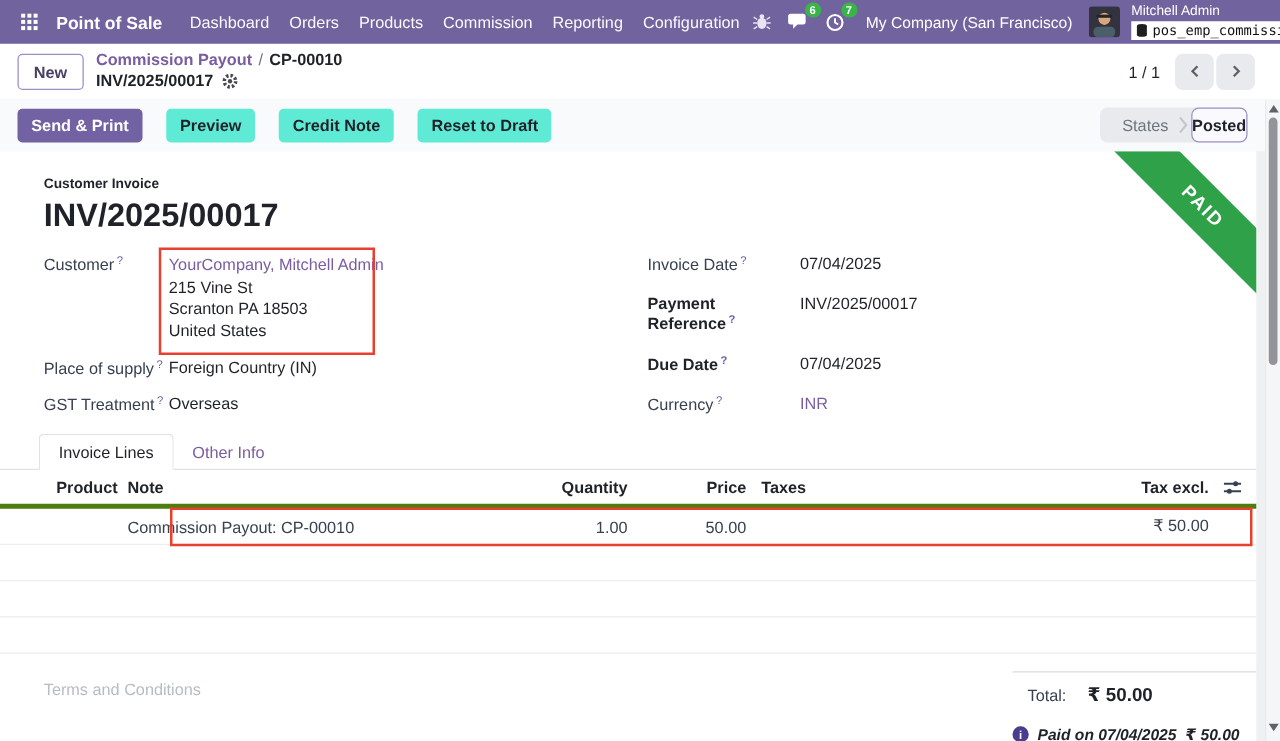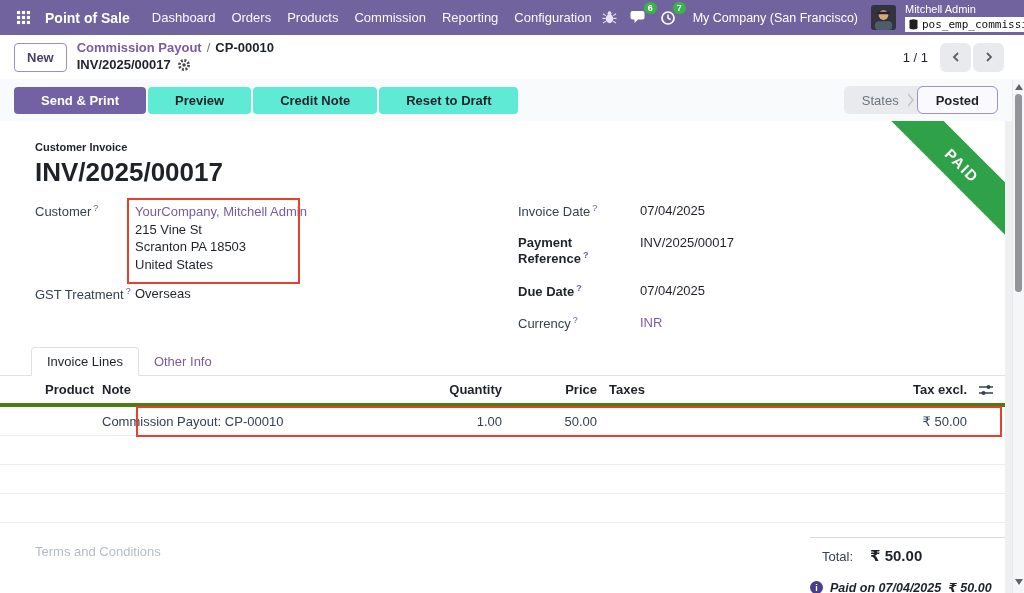--- a/index.html
+++ b/index.html
@@ -37,29 +37,29 @@
   .crumb-ref { color:#1f2329; font-weight:600; }
   .crumb-line2 { display:flex; align-items:center; gap:6px; color:#1f2329; font-weight:600; }
   .pager { margin-left:auto; display:flex; align-items:center; gap:12px; font-size:13px; color:#1f2329; margin-right:6px; }
   .pager-btns { display:flex; gap:2px; }
   .pager-btn { width:31px; height:29px; background:#e9eaee; border-radius:6px; display:flex;
                align-items:center; justify-content:center; cursor:pointer; }
 
   
   .action-bar { position:absolute; top:79px; left:0; right:0; height:42px; background:#f9fafb;
                 display:flex; align-items:center; padding:0 14px; z-index:10; }
-  .btn { font-size:13px; font-weight:600; border-radius:4px; padding:6px 27px; margin-right:2px;
+  .btn { font-size:13px; font-weight:600; border-radius:4px; padding:6px 11px; margin-right:19px;
          border:none; cursor:pointer; font-family:inherit; }
   .btn-primary { background:#7261a3; color:#fff; }
   .btn-light { background:#5eead4; color:#1f2329; }
   .statusbar { margin-left:auto; margin-right:12px; display:flex; align-items:center; height:28px;
                background:#e9eaee; border-radius:6px; padding-left:10px; }
   .status-draft { color:#6c757d; font-size:13px; padding:0 8px; cursor:pointer; }
   .status-posted { border:1px solid #9e8fc7; background:#faf9fe; border-radius:6px; font-weight:700;
-                   font-size:13px; color:#1f2329; padding:0 18px; height:28px; display:flex;
+                   font-size:13px; color:#1f2329; padding:0 0; height:28px; display:flex;
                    align-items:center; cursor:pointer; }
 
   
   .sheet { position:absolute; top:121px; left:0; width:1005px; height:472px; background:#fff; z-index:5; }
   .ribbon-wrap { position:absolute; top:0; right:0; width:125px; height:125px; overflow:hidden; }
   .ribbon { position:absolute; top:26px; right:-42px; transform:rotate(45deg); background:#2ea149;
             color:#fff; font-weight:700; letter-spacing:1.5px; width:170px; text-align:center;
             padding:10px 0; font-size:15px; }
   .doc-type { position:absolute; left:35px; top:20px; font-size:11px; font-weight:700; color:#1f2329; }
   .doc-number { position:absolute; left:35px; top:36px; font-size:26px; font-weight:700; color:#1f2329; }
@@ -263,20 +263,24 @@
       <div class="frow">
         <span class="flabel"><span>Customer</span><sup class="help">?</sup></span>
         <span class="fvalue">
           <div class="cust-name fvalue link">YourCompany, Mitchell Admin</div>
           <div class="addr-line">215 Vine St</div>
           <div class="addr-line">Scranton PA 18503</div>
           <div class="addr-line">United States</div>
         </span>
       </div>
       <div class="frow">
+        <span class="flabel"><span>Place of supply</span><sup class="help">?</sup></span>
+        <span class="fvalue">Foreign Country (IN)</span>
+      </div>
+      <div class="frow">
         <span class="flabel"><span>GST Treatment</span><sup class="help">?</sup></span>
         <span class="fvalue">Overseas</span>
       </div>
     </div>
 
     <div class="fields-right">
       <div class="frow">
         <span class="flabel"><span>Invoice Date</span><sup class="help">?</sup></span>
         <span class="fvalue">07/04/2025</span>
       </div>

